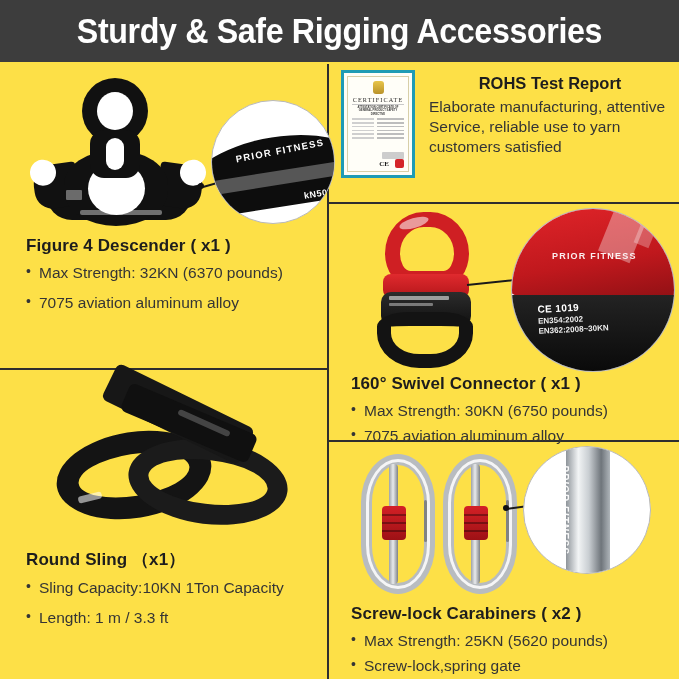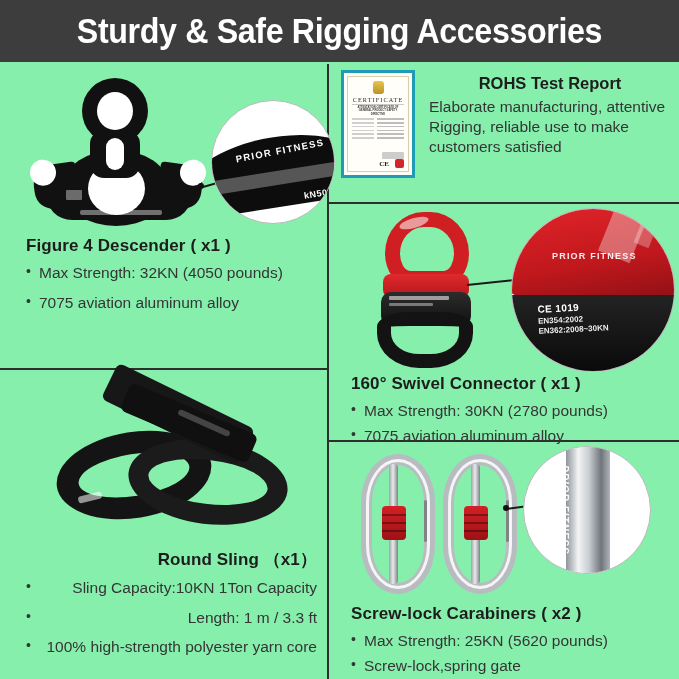--- a/index.html
+++ b/index.html
@@ -1,21 +1,21 @@
 <!DOCTYPE html>
 <html><head>
 <meta charset="utf-8">
 <style>
   html,body{margin:0;padding:0;}
   body{
     width:679px;height:679px;background:#ffffff;overflow:hidden;
     font-family:"Liberation Sans","DejaVu Sans",sans-serif;
     color:#2b2b2b;-webkit-font-smoothing:antialiased;
   }
-  .page{position:relative;width:679px;height:679px;background:#86efac;}
+  .page{position:relative;width:679px;height:679px;background:#fde047;}
 
   
   .header{
     position:absolute;left:0;top:0;width:679px;height:62px;
     background:#3d3d3d;display:flex;align-items:center;justify-content:center;
   }
   .header-title{
     color:#ffffff;font-size:35px;font-weight:700;letter-spacing:-0.4px;
     transform:scaleX(0.92);transform-origin:center;white-space:nowrap;
     font-family:"Liberation Sans","DejaVu Sans",sans-serif;
@@ -24,21 +24,21 @@
   
   .body{position:absolute;left:0;top:62px;width:679px;height:617px;}
   .vdiv{position:absolute;left:327px;top:2px;width:2px;height:615px;background:#2e2e2e;}
   .hdiv{position:absolute;height:2px;background:#2e2e2e;}
   .hdiv.left{left:0;width:327px;top:306px;}
   .hdiv.right-1{left:329px;width:350px;top:140px;}
   .hdiv.right-2{left:329px;width:350px;top:378px;}
 
   .cell{position:absolute;box-sizing:border-box;}
   .cell-fig8{left:0;top:0;width:327px;height:306px;padding:6px 10px 0 26px;}
-  .cell-sling{left:0;top:308px;width:327px;height:234px;padding:6px 10px 0 26px;text-align:right;}
+  .cell-sling{left:0;top:308px;width:327px;height:234px;padding:6px 10px 0 26px;}
   .cell-rohs{left:329px;top:0;width:350px;height:140px;padding:8px 8px 0 12px;}
   .cell-swivel{left:329px;top:142px;width:350px;height:236px;padding:2px 8px 0 22px;}
   .cell-carab{left:329px;top:380px;width:350px;height:237px;padding:4px 8px 0 22px;}
 
   
   .prod-title{
     font-size:17px;font-weight:700;color:#1d1d1d;margin:0 0 7px 0;
     letter-spacing:0.1px;white-space:nowrap;
   }
   ul.specs{list-style:none;margin:0;padding:0;}
@@ -345,41 +345,40 @@
         <div class="dot" style="left:172px;top:115px;"></div>
         <div class="mag mag-fig8">
           <div class="band"></div>
           <div class="bandlip"></div>
           <div class="brandtxt">PRIOR FITNESS</div>
           <div class="kn">kN50</div>
         </div>
       </div>
       <h3 class="prod-title">Figure 4 Descender ( x1 )</h3>
       <ul class="specs">
-        <li>Max Strength: 32KN (4050 pounds)</li>
+        <li>Max Strength: 32KN (6370 pounds)</li>
         <li>7075 aviation aluminum alloy</li>
       </ul>
     </div>
 
     <div class="cell cell-sling">
       <div class="art art-sling">
         <div class="sling">
           <div class="loopA"></div>
           <div class="loopB"></div>
           <div class="strap"></div>
           <div class="strap2"></div>
           <div class="hi1"></div>
           <div class="hi2"></div>
         </div>
       </div>
       <h3 class="prod-title">Round Sling （x1）</h3>
       <ul class="specs">
         <li>Sling Capacity:10KN 1Ton Capacity</li>
         <li>Length: 1 m / 3.3 ft</li>
-        <li>100% high-strength polyester yarn core</li>
       </ul>
     </div>
 
     <div class="cell cell-rohs">
       <div class="rohs-wrap">
         <div class="cert-card">
           <div class="cert-inner">
             <div class="cert-seal"></div>
             <div class="cert-title">CERTIFICATE</div>
             <div class="cert-sub">ATTESTATION CERTIFICATE OF GENERAL PRODUCT SAFETY DIRECTIVE</div>
@@ -411,21 +410,21 @@
               <div class="cert-sign"></div>
               <div class="cert-marks">
                 <span class="ce">CE</span>
                 <span class="redmark"></span>
               </div>
             </div>
           </div>
         </div>
         <div class="rohs-text">
           <div class="rohs-title">ROHS Test Report</div>
-          <div class="rohs-body">Elaborate manufacturing, attentive Rigging, reliable use to make customers satisfied</div>
+          <div class="rohs-body">Elaborate manufacturing, attentive Service, reliable use to yarn customers satisfied</div>
         </div>
       </div>
     </div>
 
     <div class="cell cell-swivel">
       <div class="art art-swivel">
         <div class="swivel">
           <div class="ring"></div>
           <div class="ringhi"></div>
           <div class="collar"></div>
@@ -443,21 +442,21 @@
           <div class="blackbody"></div>
           <div class="cert">
             <div class="l1">CE 1019</div>
             <div class="l2">EN354:2002</div>
             <div class="l3">EN362:2008~30KN</div>
           </div>
         </div>
       </div>
       <h3 class="prod-title">160° Swivel Connector ( x1 )</h3>
       <ul class="specs tight">
-        <li>Max Strength: 30KN (2780 pounds)</li>
+        <li>Max Strength: 30KN (6750 pounds)</li>
         <li>7075 aviation aluminum alloy</li>
       </ul>
     </div>
 
     <div class="cell cell-carab">
       <div class="art art-carab">
         <div class="carab c1">
           <div class="body"></div>
             <div class="bodyhi"></div>
             <div class="gate"></div>

